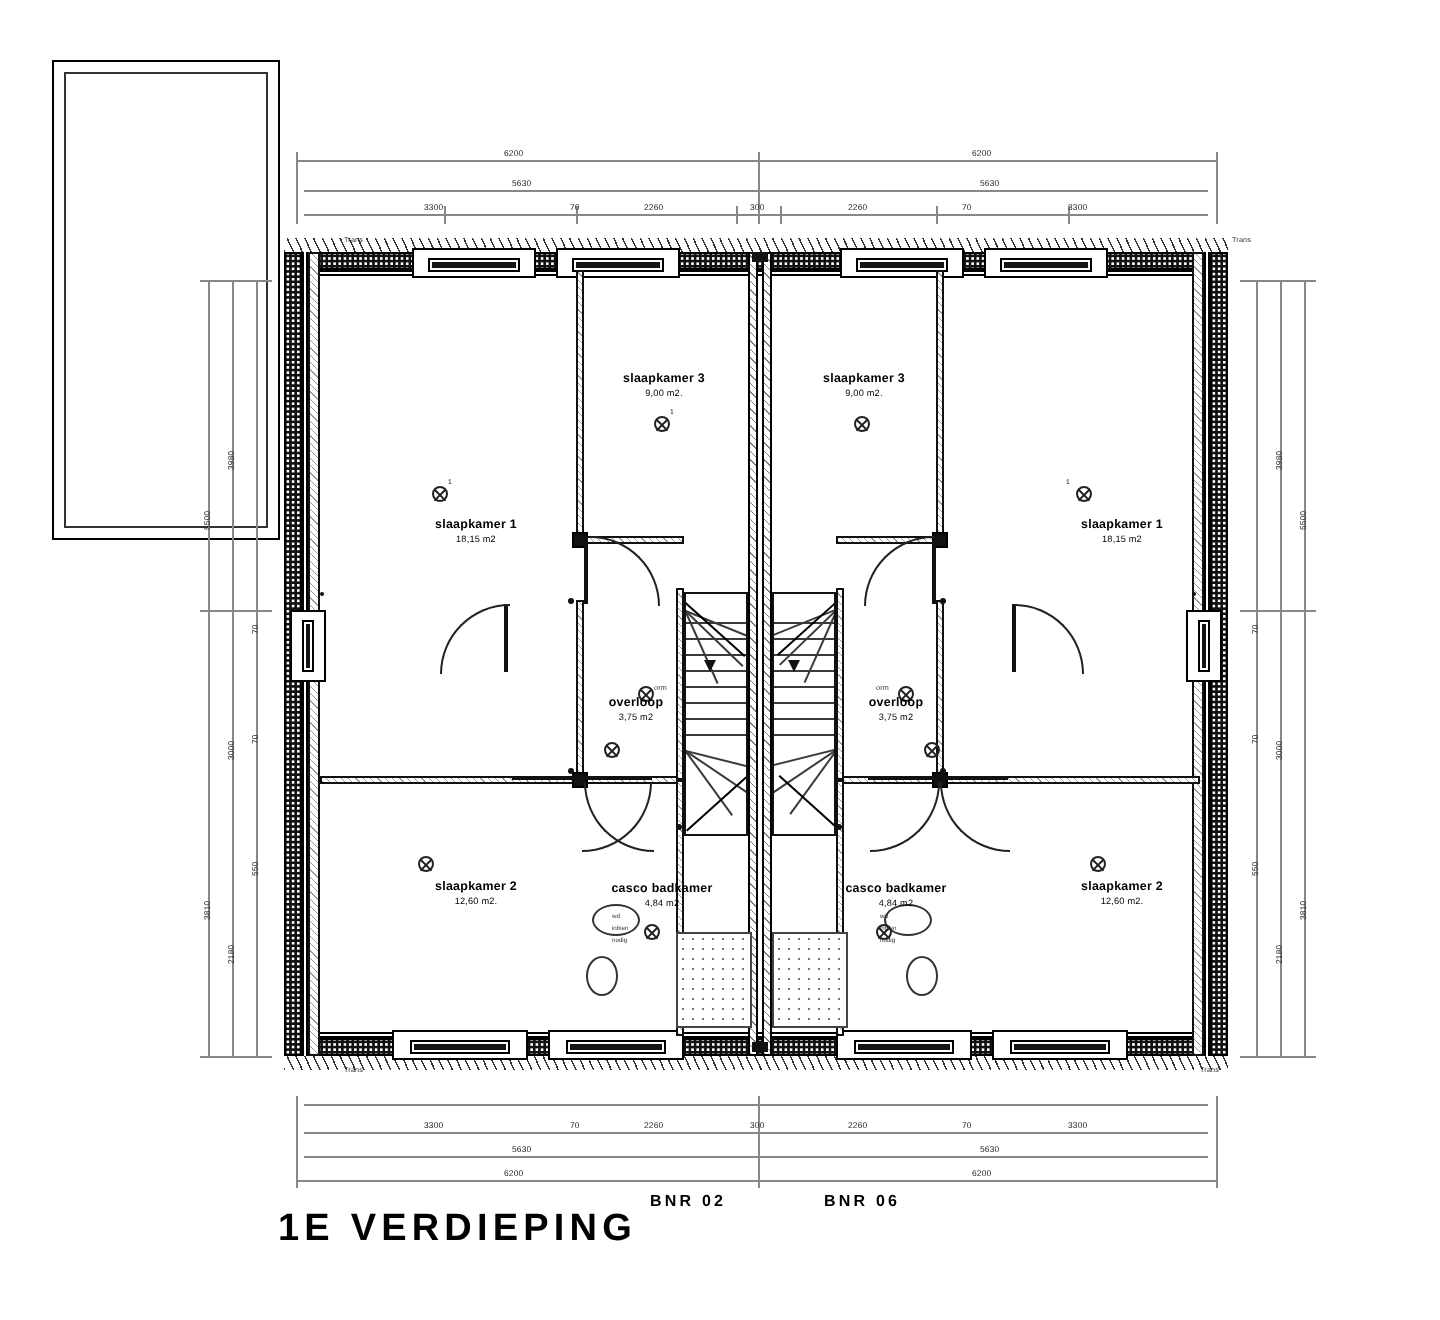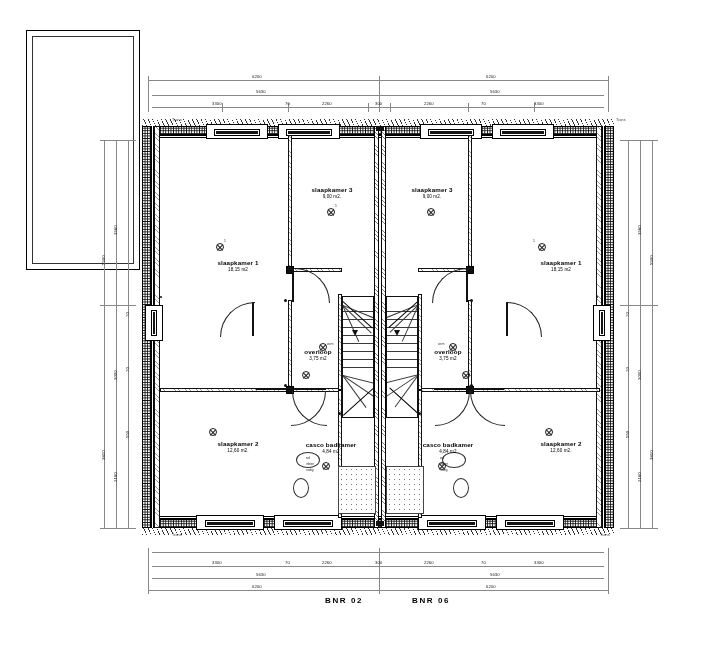--- a/index.html
+++ b/index.html
@@ -414,14 +414,15 @@
   <div class="dimtxt v" style="left:649px;top:265px;">5500</div>
   <div class="dimtxt v" style="left:649px;top:460px;">3810</div>
 
   <div class="note" style="left:172px;top:118px;">Trans</div>
   <div class="note" style="left:616px;top:118px;">Trans</div>
   <div class="note" style="left:172px;top:533px;">Trans</div>
   <div class="note" style="left:600px;top:533px;">Trans</div>
 
   <div class="bnr" style="left:325px;top:596px;">BNR 02</div>
   <div class="bnr" style="left:412px;top:596px;">BNR 06</div>
+  <div id="title" style="left:139px;top:604px;">1E VERDIEPING</div>
 
 </div>
 
 </body></html>

